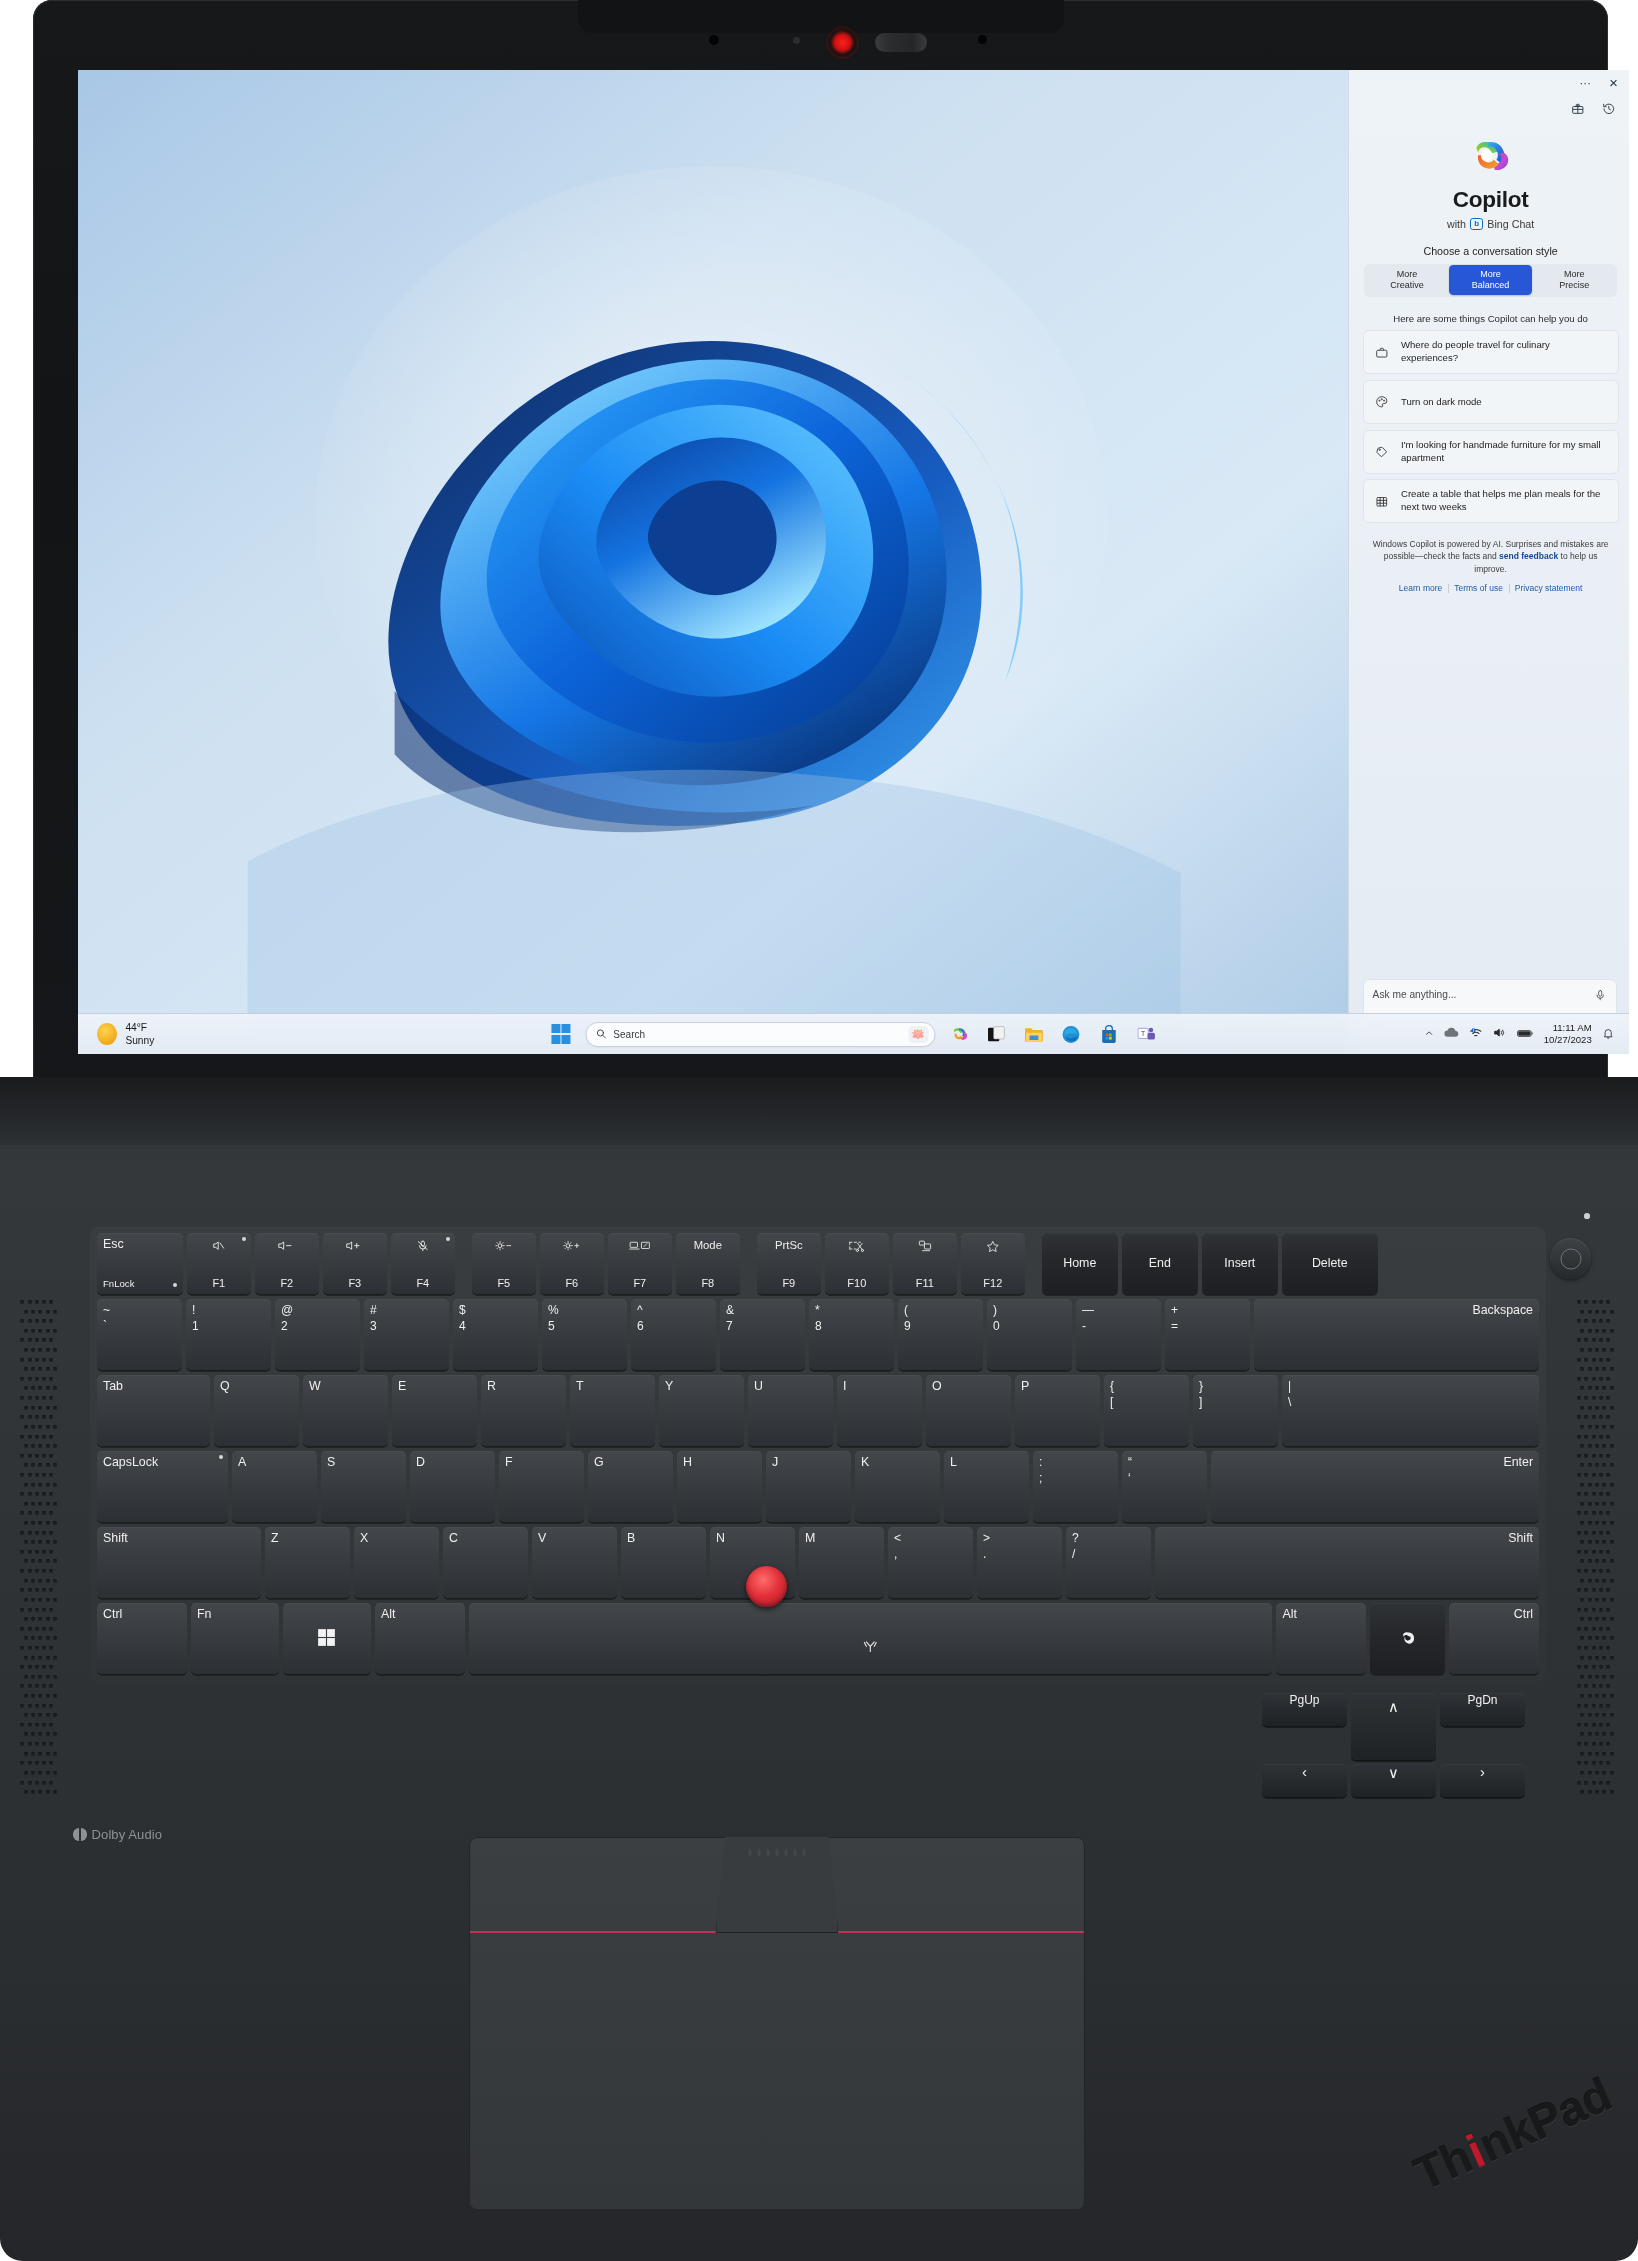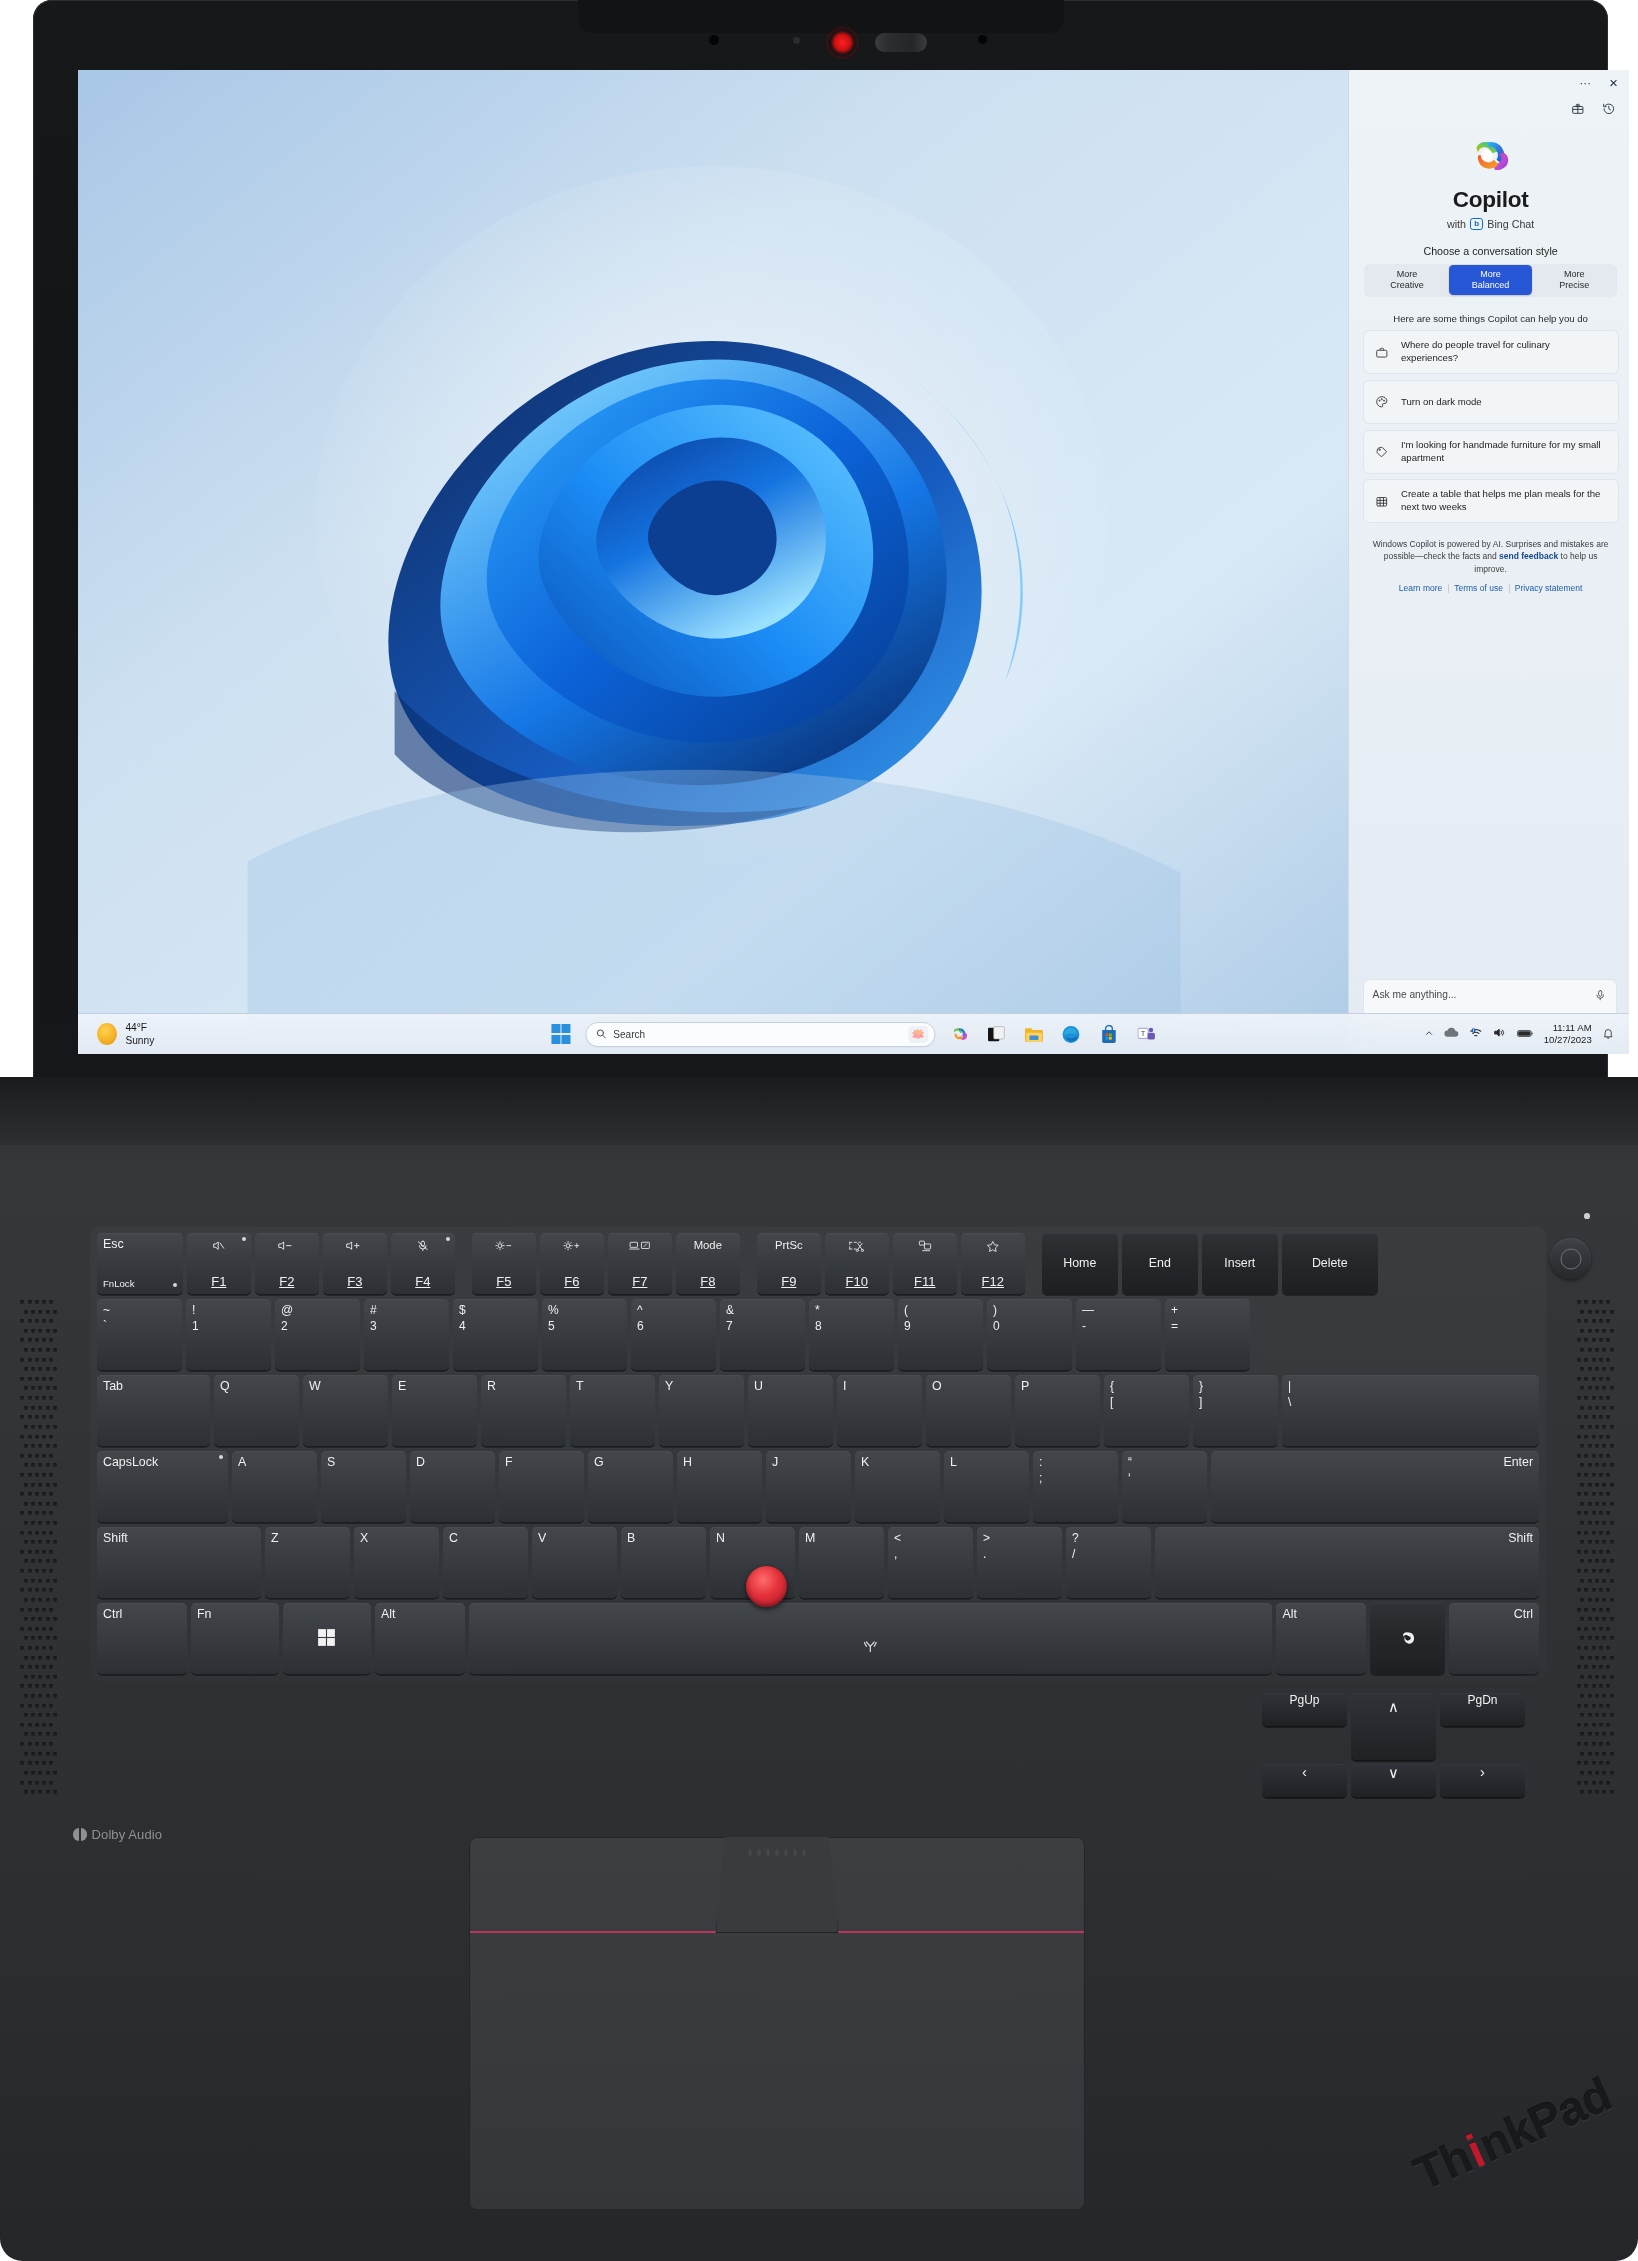--- a/index.html
+++ b/index.html
@@ -182,21 +182,21 @@
   }
   .key.dark { background:linear-gradient(180deg,#2f3236 0%, #26282b 40%, #1d1f22 100%); }
   .key .lbl { font-size:12.4px; line-height:1; }
   .key .lbl.sm { font-size:9.6px; }
   .key .sub { font-size:9.6px; margin-top:auto; }
   .key.center { align-items:center; justify-content:center; padding:0; }
   .key.center .lbl { font-size:14.7px; }
   .key.rt { align-items:flex-end; }
   .key.fn-key { align-items:center; justify-content:space-between; padding:5.7px 0 5.1px; }
   .key.fn-key .glyph { font-size:12.4px; line-height:1; height:14.7px; display:flex; align-items:center; }
-  .key.fn-key .sub { font-size:13px; margin-top:16px;text-decoration:underline; }
+  .key.fn-key .sub { font-size:11px; margin-top:16px; }
   .key .dot { position:absolute; width:4px; height:4px; border-radius:50%; background:#d6d6d6; }
   .key .dot.tr { right:5.1px; top:4.5px; }
   .key .dot.br { right:5.7px; bottom:6.8px; }
   .key .duo { display:flex; flex-direction:column; gap:4px; }
   .key .duo .top, .key .duo .bot { font-size:12px; line-height:1; }
   .esc { flex: 0 0 86px; }
   .fkey { flex: 0 0 64px; }
   .fgap { flex: 0 0 9px; }
   .nav { flex: 0 0 76px; }
   .nav.wide { flex: 0 0 96px; }
@@ -1410,20 +1410,23 @@
             <span class="top">—</span>
             <span class="bot">-</span>
           </div>
         </div>
       <div class="key u1">
           <div class="duo">
             <span class="top">+</span>
             <span class="bot">=</span>
           </div>
         </div>
+      <div class="key bksp rt">
+          <span class="lbl">Backspace</span>
+        </div>
     </div>
 
     <div class="krow r3">
       <div class="key tab">
           <span class="lbl">Tab</span>
         </div>
       <div class="key u1">
           <span class="lbl">Q</span>
         </div>
       <div class="key u1">

